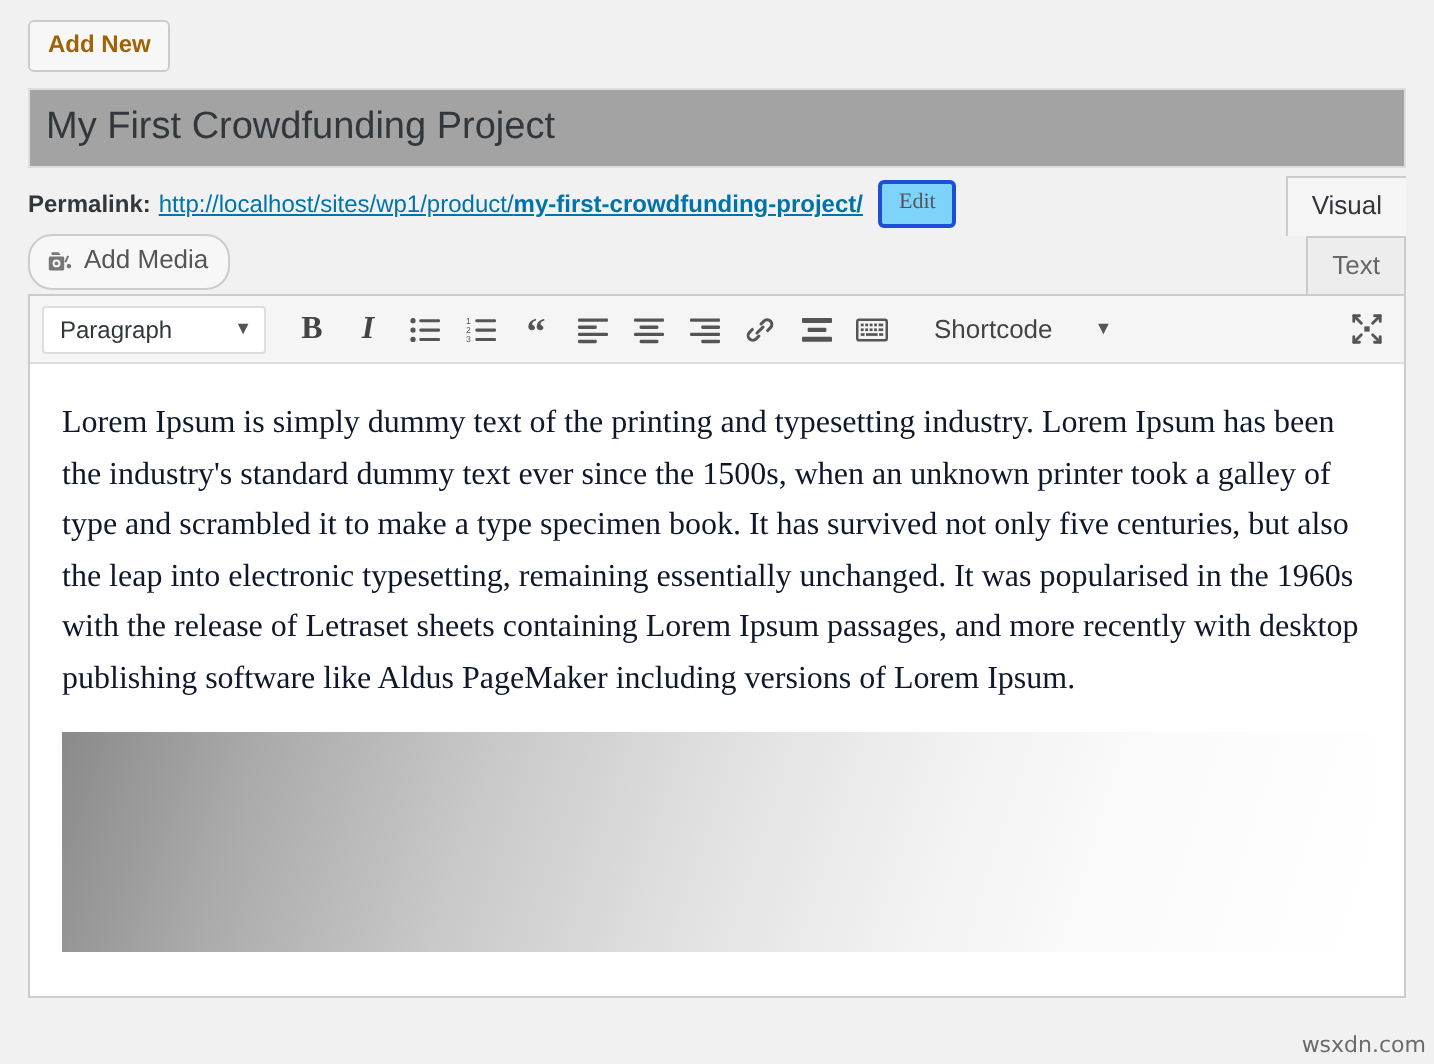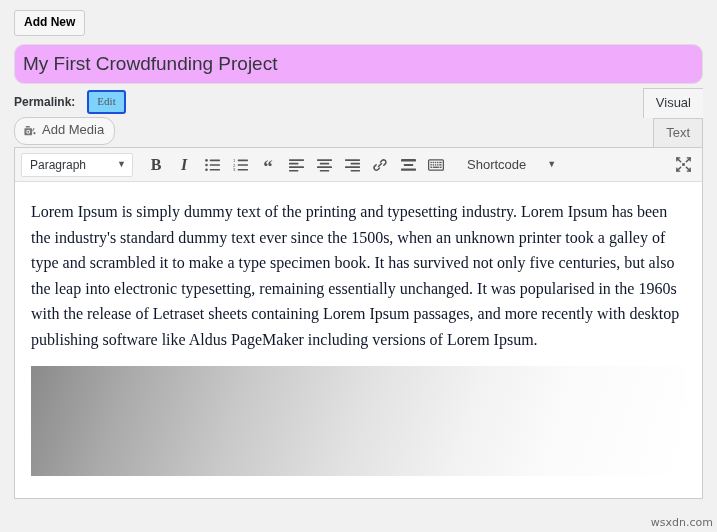--- a/index.html
+++ b/index.html
@@ -30,43 +30,43 @@
     color: #23282d;
     line-height: 1.3;
     margin: 0;
     padding: 0 10px 0 0;
     white-space: nowrap;
   }
   .add-new-btn {
     display: inline-block;
     font-size: 12px;
     font-weight: 600;
-    color: #000000;
+    color: #a16207;
     background: #f7f7f7;
     border: 1px solid #ccc;
     border-radius: 3px;
     padding: 4px 9px 5px;
     line-height: 1.2;
     cursor: pointer;
     white-space: nowrap;
   }
 
   
   .title-wrap {
     padding: 6px 14px 0 14px;
     box-sizing: border-box;
   }
   .title-input {
     display: block;
     width: 100%;
     box-sizing: border-box;
     height: 40px;
-    background: #f0abfc;
+    background: #a3a3a3;
     border: 1px solid #ddd;
-    border-radius: 10px;
+    border-radius: 0;
     font-family: "Liberation Sans", sans-serif;
     font-size: 19px;
     font-weight: 400;
     color: #32373c;
     padding: 3px 8px;
     outline: none;
   }
 
   
   .permalink-row {
@@ -268,20 +268,21 @@
 <div class="page-header">
   <span class="add-new-btn">Add New</span>
 </div>
 
 <div class="title-wrap">
   <input class="title-input" type="text" value="My First Crowdfunding Project" style="">
 </div>
 
 <div class="permalink-row">
   <span class="permalink-label">Permalink:</span>
+  <a class="permalink-link" href="#"><span>http://localhost/sites/wp1/product/</span><span class="slug">my-first-crowdfunding-project/</span></a>
   <span class="edit-permalink-btn">Edit</span>
 </div>
 
 <div class="media-row">
   <span class="add-media-btn">
     <span class="media-icon">
       <svg width="14" height="14" viewBox="0 0 20 20" fill="#777">
         <path d="M4 3h5l1.5 2H4V3zm-1 3h9a1 1 0 011 1v8a1 1 0 01-1 1H3a1 1 0 01-1-1V7a1 1 0 011-1zm4.5 2.2a2.8 2.8 0 100 5.6 2.8 2.8 0 000-5.6zm0 1.4a1.4 1.4 0 110 2.8 1.4 1.4 0 010-2.8z"></path>
         <path d="M15.2 5.3l1.3.6-2.1 4.6-1.3-.6 2.1-4.6zM16.8 11.4a1.6 1.6 0 11-.9 3.1 1.6 1.6 0 01.9-3.1z"></path>
       </svg>

